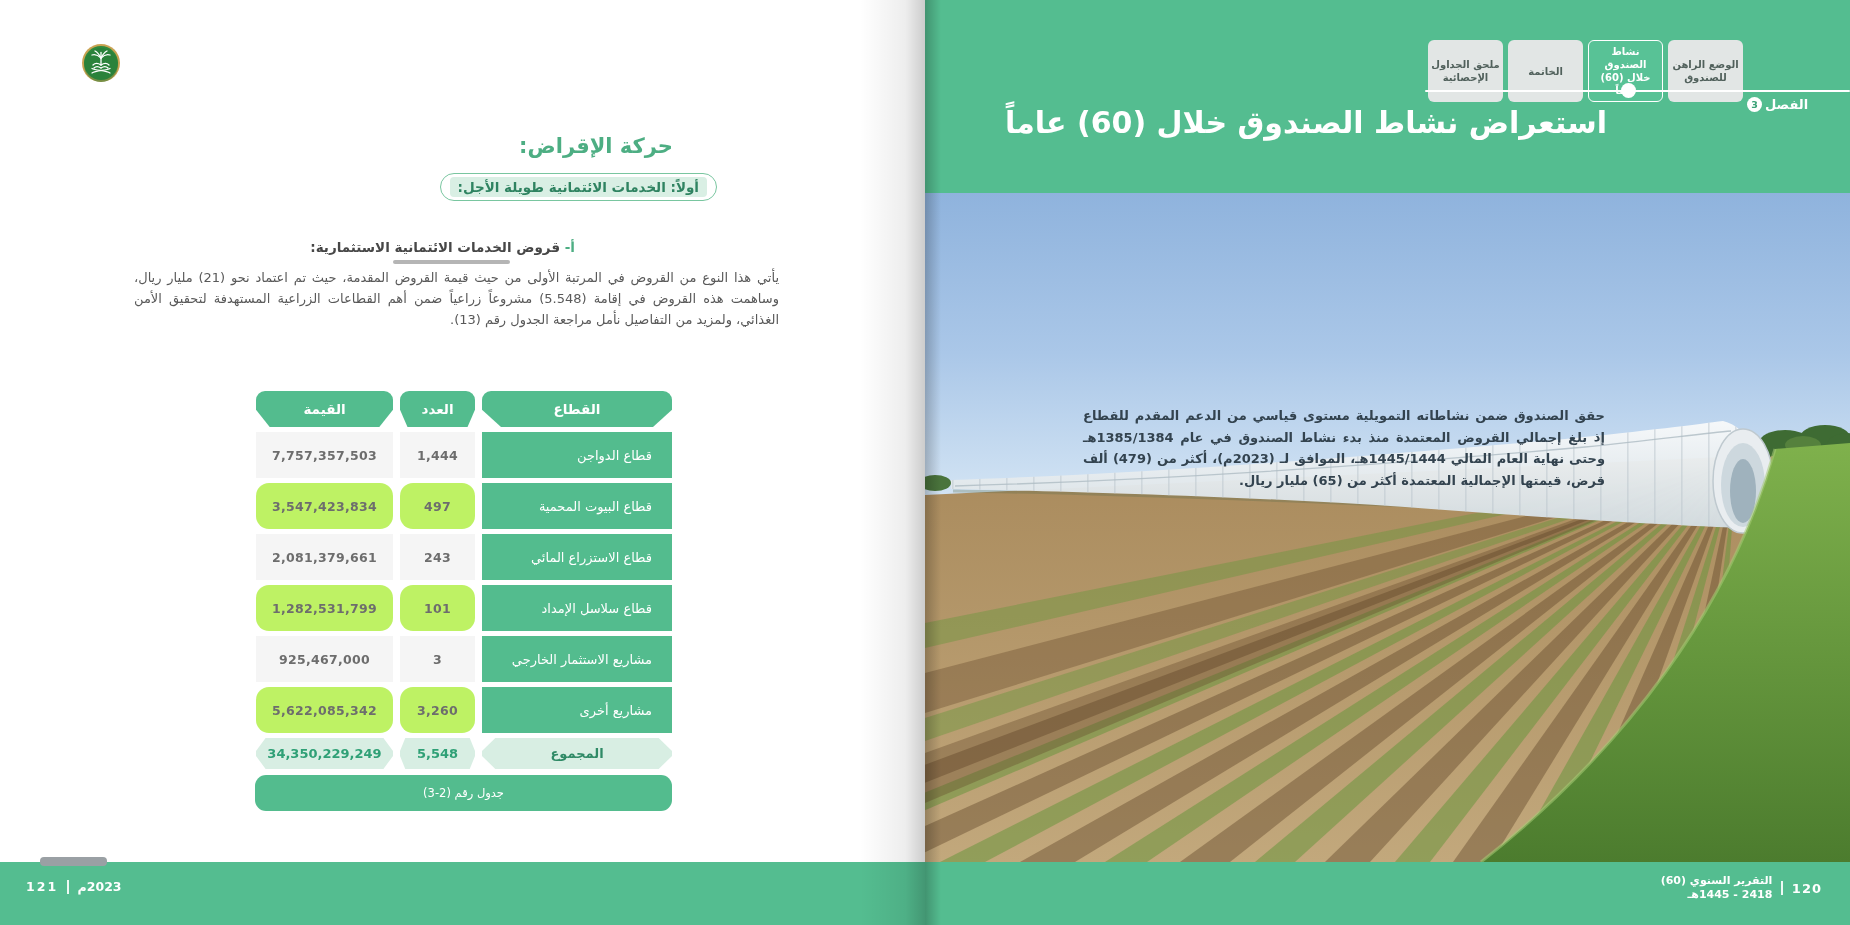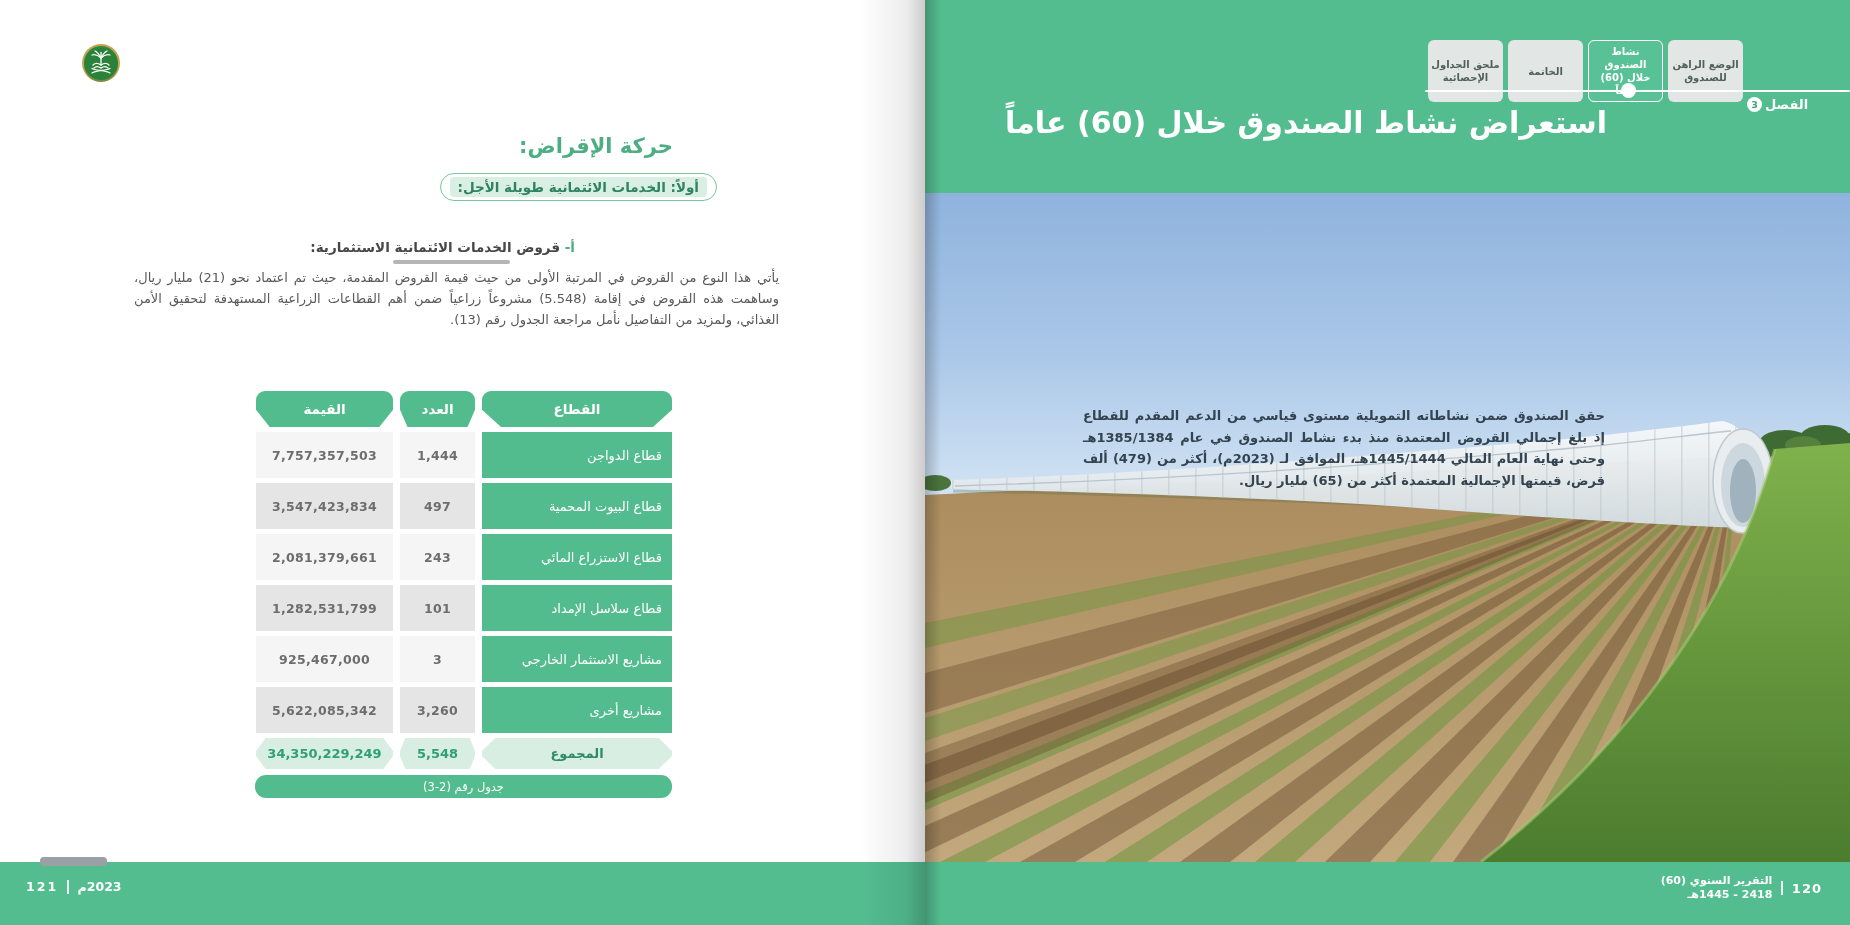--- a/index.html
+++ b/index.html
@@ -27,30 +27,30 @@
   .thead,.trow,.ttot{display:flex;direction:rtl;gap:7px;margin-bottom:5px;}
   .cell{box-sizing:border-box;}
   .sector-w{width:190px;}
   .num-w{width:75px;}
   .val-w{width:137px;}
   .th{height:36px;background:#53bc8e;color:#fff;font-weight:700;font-size:13.5px;
      display:flex;align-items:center;justify-content:center;
      border-radius:9px 9px 0 0;
      clip-path:polygon(0 0,100% 0,100% 52%,90% 100%,10% 100%,0 52%);margin-top:14px;}
   .trow .cell{height:46px;display:flex;align-items:center;}
-  .sector{background:#53bc8e;color:#ffffff;font-size:13px;justify-content:flex-start;padding:0 10px;}
+  .sector{background:#53bc8e;color:#ffffff;font-size:13px;justify-content:flex-start;padding:0 20px;}
   .num{justify-content:center;font-weight:700;font-size:12.5px;color:#6d6d6d;letter-spacing:.3px;}
   .shade-a{background:#f5f5f5;}
-  .shade-b{background:#e5e5e5;}
+  .shade-b{background:#bef264;border-radius:13px;}
   .ttot{margin-top:1px;margin-bottom:6px;}
   .tt{height:31px;background:#d8eee3;display:flex;align-items:center;justify-content:center;
      font-weight:700;font-size:13px;color:#2fa076;
      clip-path:polygon(7% 0,93% 0,100% 42%,100% 58%,93% 100%,7% 100%,0 58%,0 42%);}
   .tt-label{color:#2f8a66;}
-  .tcaption{height:23px;background:#53bc8e;border-radius:11px;color:#fff;font-size:11.5px;
+  .tcaption{height:36px;background:#53bc8e;border-radius:11px;color:#fff;font-size:11.5px;
      display:flex;align-items:center;justify-content:center;direction:rtl;}
   
   .foot-left{position:absolute;left:0;bottom:0;width:925px;height:63px;background:#54bd90;z-index:5;}
   .foot-left-text{position:absolute;left:26px;top:17px;direction:rtl;display:flex;gap:9px;align-items:center;
      color:#fff;font-size:12.5px;letter-spacing:2px;font-weight:700;}
   .foot-pipe{width:1.5px;height:14px;background:rgba(255,255,255,.9);display:inline-block;}
   .scroll-thumb{position:absolute;left:40px;top:857px;width:67px;height:9px;background:#9aa0a4;border-radius:4px;z-index:7;}
   
   .page-right{position:absolute;left:925px;top:0;width:925px;height:925px;background:#54bd90;}
   .spine-shadow-right{position:absolute;left:0;top:0;width:16px;height:925px;

